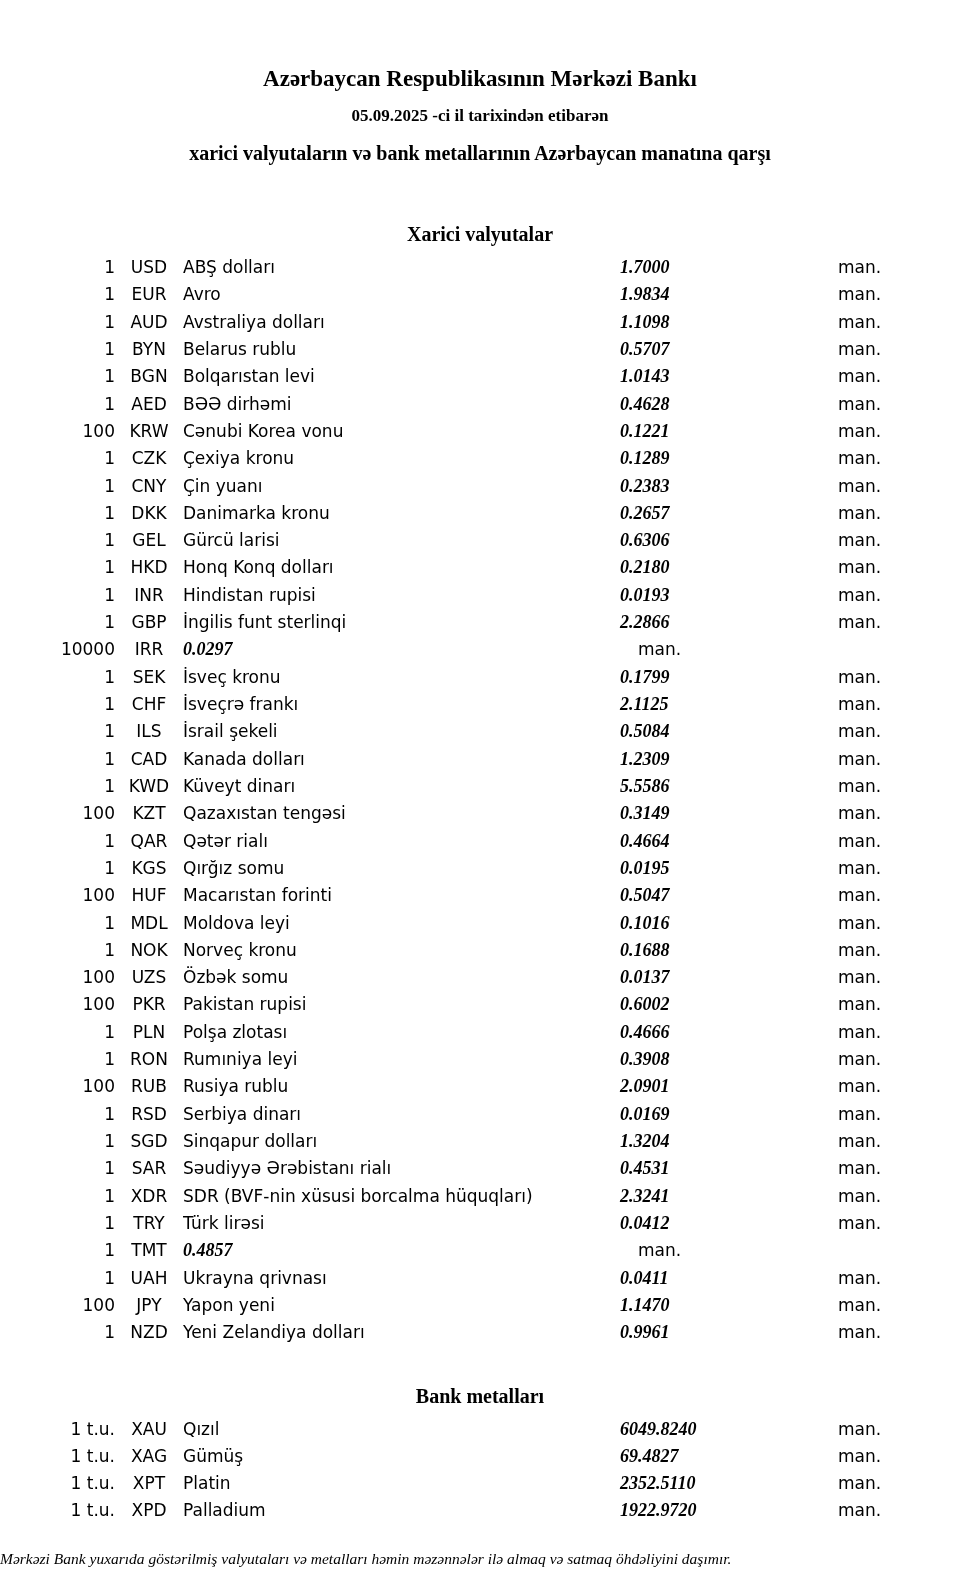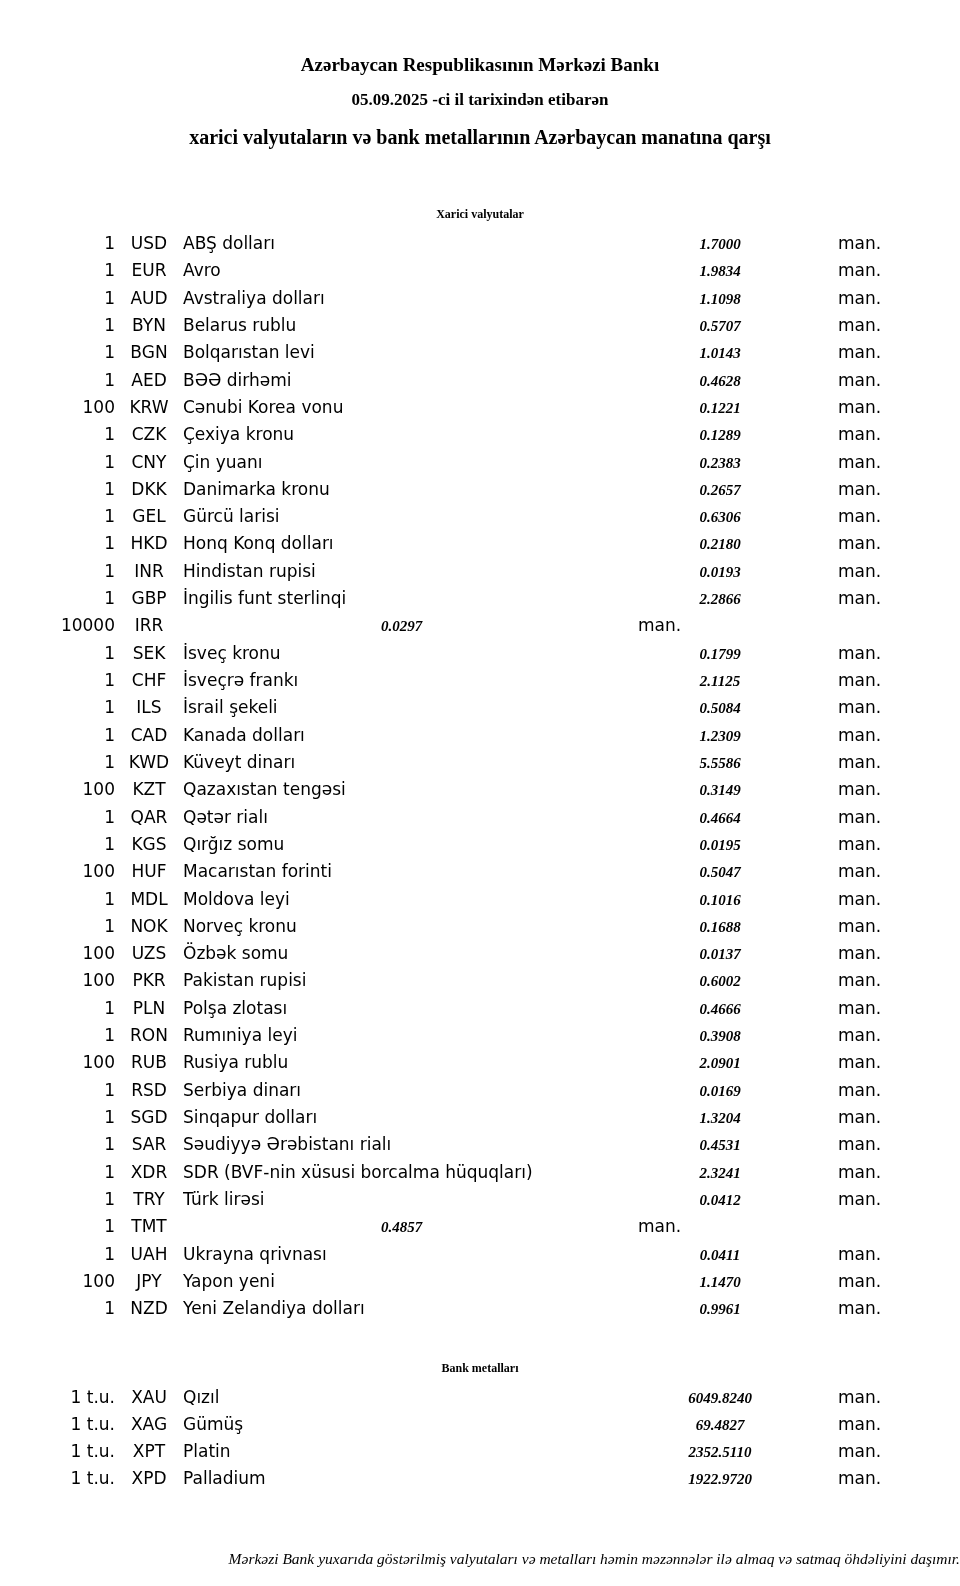--- a/index.html
+++ b/index.html
@@ -18,36 +18,36 @@
     box-sizing: border-box;
     overflow: hidden;
   }
   header {
     padding-top: 54px;
     text-align: center;
     font-family: "Liberation Serif", serif;
     font-weight: bold;
   }
   .bank-title {
-    font-size: 19px;
-    margin: 0 0 14px 0;
+    font-size: 23px;
+    margin: 12px 0 14px 0;
     font-family: "Liberation Serif", serif;
     font-weight: bold;
   }
   .date-line {
     font-size: 17px;
     margin-bottom: 16px;
   }
   .subtitle {
     font-size: 20px;
   }
   .section-title {
     font-family: "Liberation Serif", serif;
     font-weight: bold;
-    font-size: 12px;
+    font-size: 20px;
     text-align: center;
     margin: 0 0 8px 0;
   }
   .section-title.currencies { margin-top: 58px; }
   .section-title.metals { margin-top: 38px; }
   .rows { width: 100%; }
   .row {
     display: grid;
     grid-template-columns: 115px 68px 437px 200px 64px;
     line-height: 27.32px;
@@ -62,37 +62,37 @@
   .code {
     text-align: center;
     white-space: nowrap;
   }
   .name {
     text-align: left;
     white-space: nowrap;
     overflow: hidden;
   }
   .rate {
-    text-align: center;
+    text-align: left;
     font-family: "Liberation Serif", serif;
     font-weight: bold;
     font-style: italic;
-    font-size: 15px;
+    font-size: 18px;
     white-space: nowrap;
   }
   .unit {
     padding-left: 18px;
     white-space: nowrap;
   }
   footer {
     position: absolute;
     left: 0;
     right: 0;
     bottom: 18px;
-    text-align: right;
+    text-align: left;
   }
   .disclaimer {
     font-family: "Liberation Serif", serif;
     font-style: italic;
     font-size: 15.5px;
   }
 </style>
 </head>
 <body>
 

